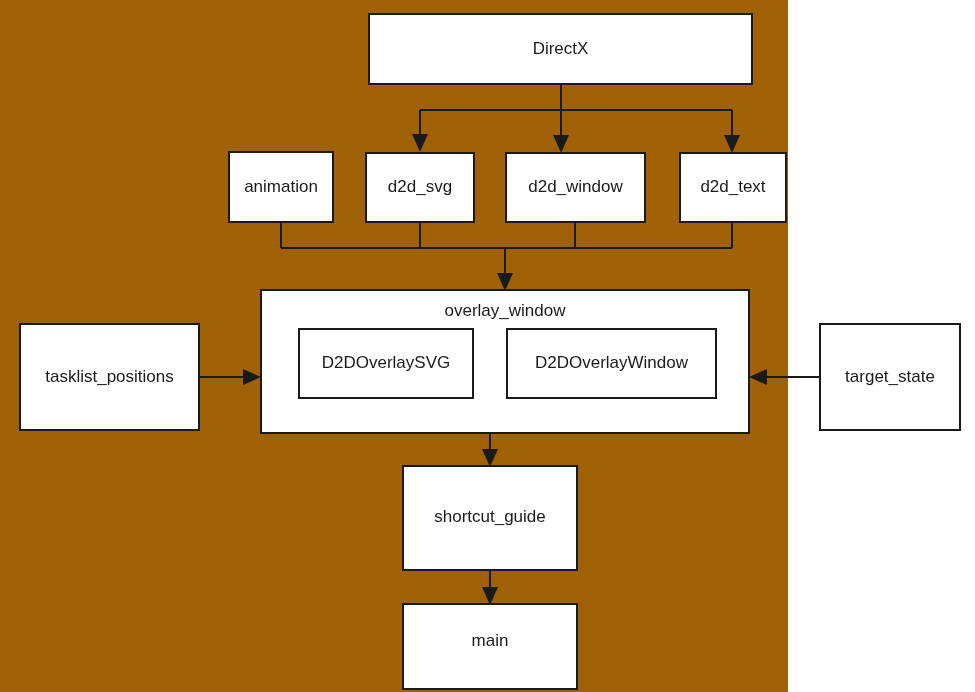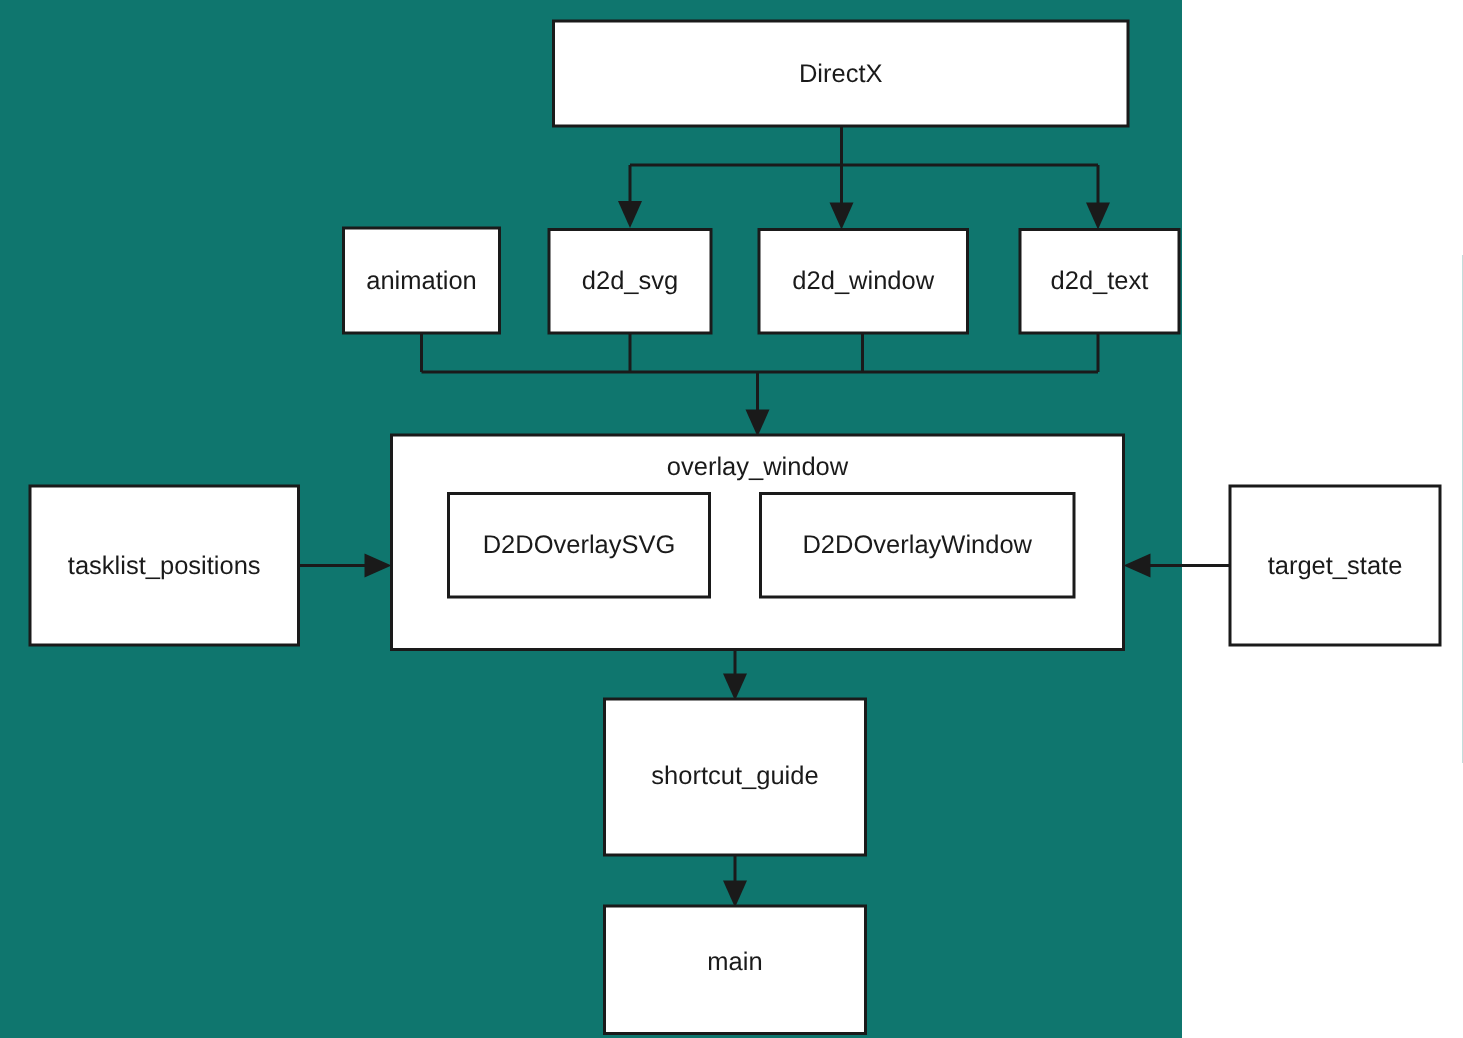--- a/index.html
+++ b/index.html
@@ -11,21 +11,21 @@
   body {
     width: 975px;
     height: 692px;
     overflow: hidden;
     font-family: "Liberation Sans", "DejaVu Sans", sans-serif;
   }
   #diagram-root {
     position: relative;
     width: 788px;
     height: 692px;
-    background: #0f766e;
+    background: #a16207;
   }
   svg.diagram {
     display: block;
     width: 975px;
     height: 692px;
   }
   .node-rect {
     fill: #ffffff;
     stroke: #1a1a1a;
     stroke-width: 2;

